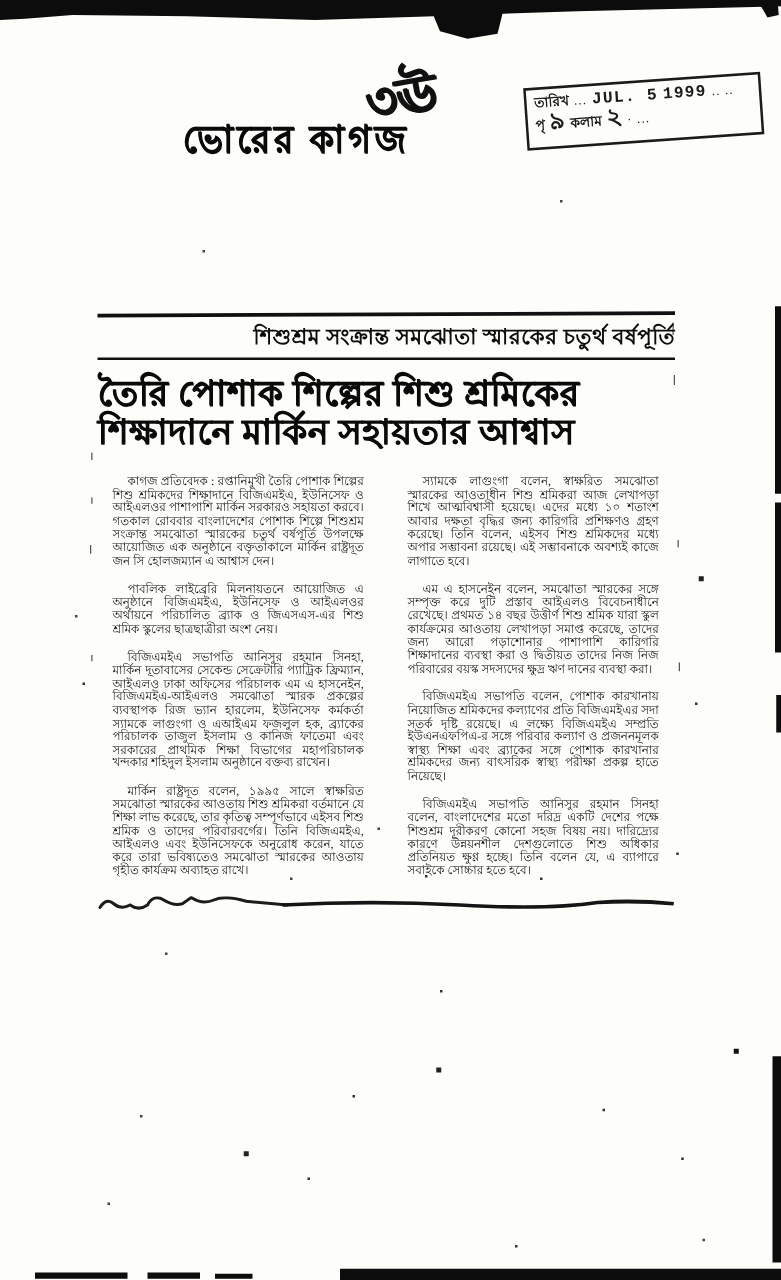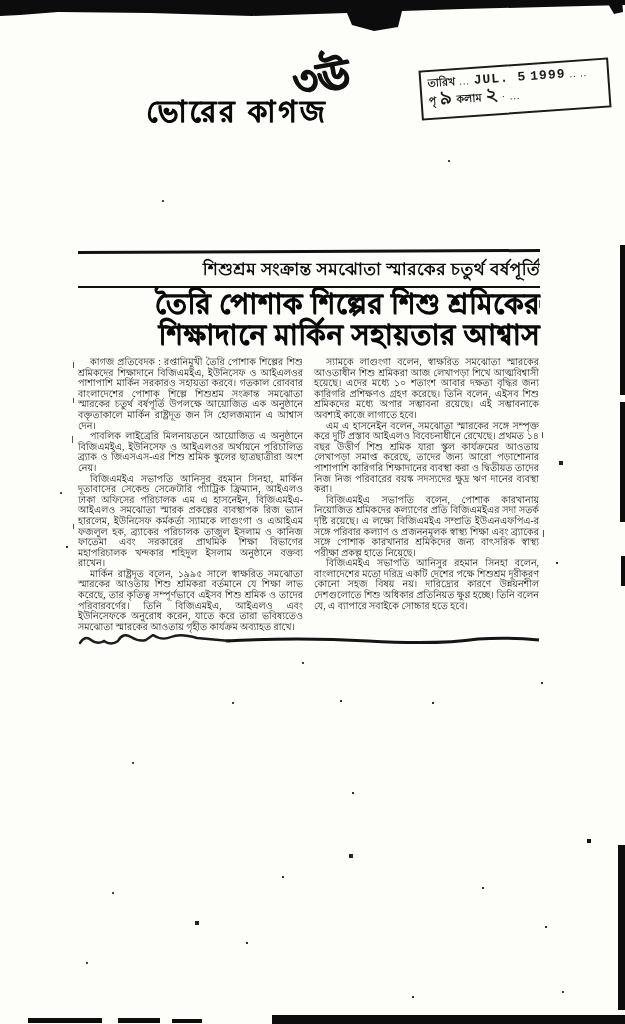--- a/index.html
+++ b/index.html
@@ -50,27 +50,27 @@
   .stamp-hand{font-size:19px; font-weight:bold; transform:rotate(-6deg); display:inline-block; line-height:14px;}
   
   .article{position:absolute; left:78px; top:250px; width:462px;}
   .kicker-rule-top{border-top:3px solid #111; width:100%; transform:rotate(-0.25deg);}
   .kicker{
     font-size:17px; font-weight:bold; text-align:right; letter-spacing:0.5px;
     padding:3px 0 2px 0; color:#0d0d0d;
   }
   .kicker-rule-bottom{border-top:2px solid #111; width:100%;}
   .headline{
-    font-size:28px; line-height:31px; font-weight:bold; text-align:right;
-    color:#0a0a0a; margin-top:0; letter-spacing:0.5px;
+    font-size:28px; line-height:31px; font-weight:bold; text-align:left;
+    color:#0a0a0a; margin-top:12px; letter-spacing:0.5px;
     text-shadow:0.5px 0.5px 0 #0a0a0a;
   }
   .columns{display:flex; gap:11px; margin-top:7px;}
   .col{width:225px; font-size:9.5px; line-height:10.6px; text-align:justify; color:#161616;}
-  .col p{margin:0; text-indent:12px;}
+  .col p{margin:12px; text-indent:12px;}
   .col p.no-indent{text-indent:12px;}
   .article-end{position:relative; width:462px; height:16px; margin-top:2px;}
   
   .vmark{position:absolute; width:1px; background:#555;}
 </style>
 </head>
 <body>
 
 <div class="page">
 

